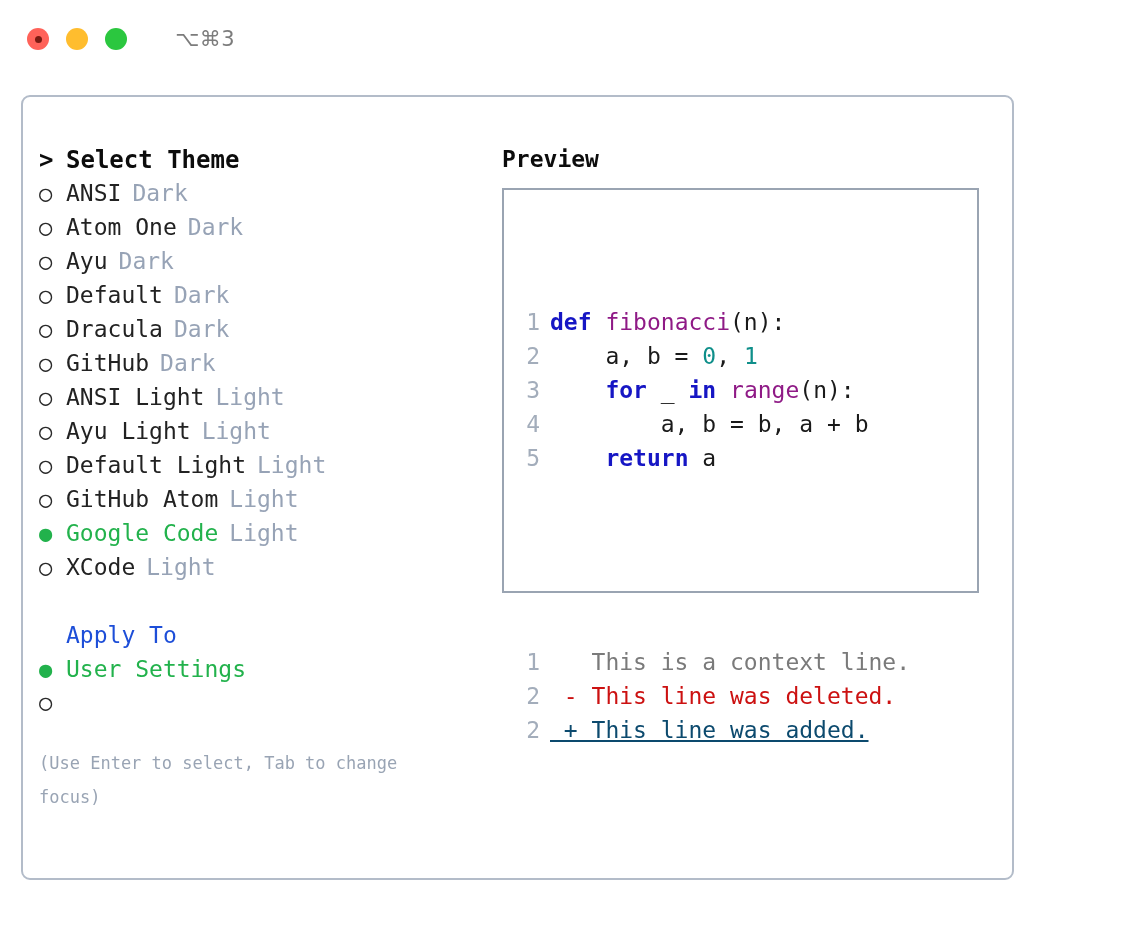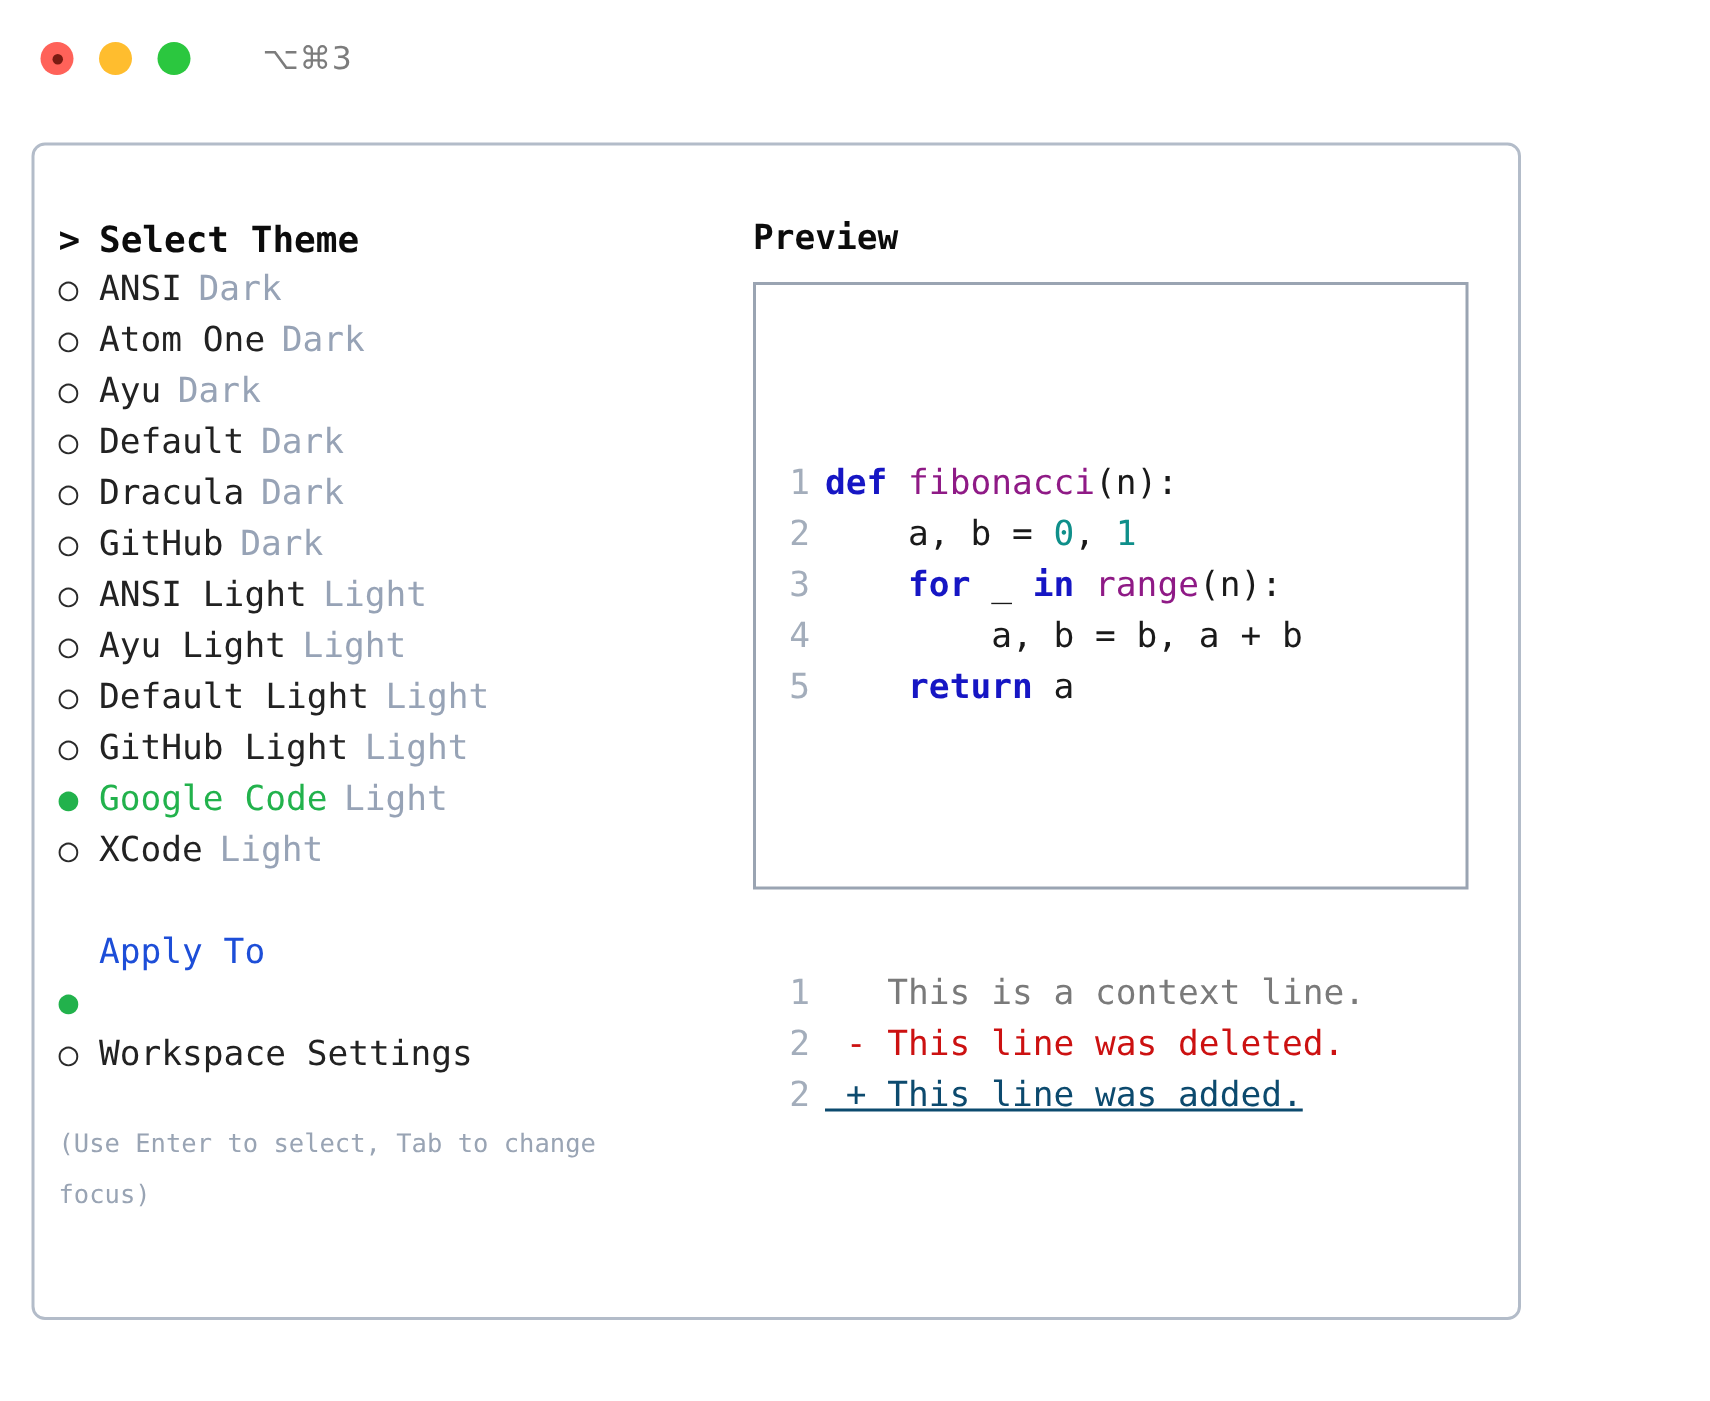--- a/index.html
+++ b/index.html
@@ -214,35 +214,35 @@
         <div id="theme-items">
             <div class="row"><span class="marker dot-off">○</span><span class="label">ANSI</span><span class="tag">Dark</span></div>
             <div class="row"><span class="marker dot-off">○</span><span class="label">Atom One</span><span class="tag">Dark</span></div>
             <div class="row"><span class="marker dot-off">○</span><span class="label">Ayu</span><span class="tag">Dark</span></div>
             <div class="row"><span class="marker dot-off">○</span><span class="label">Default</span><span class="tag">Dark</span></div>
             <div class="row"><span class="marker dot-off">○</span><span class="label">Dracula</span><span class="tag">Dark</span></div>
             <div class="row"><span class="marker dot-off">○</span><span class="label">GitHub</span><span class="tag">Dark</span></div>
             <div class="row"><span class="marker dot-off">○</span><span class="label">ANSI Light</span><span class="tag">Light</span></div>
             <div class="row"><span class="marker dot-off">○</span><span class="label">Ayu Light</span><span class="tag">Light</span></div>
             <div class="row"><span class="marker dot-off">○</span><span class="label">Default Light</span><span class="tag">Light</span></div>
-            <div class="row"><span class="marker dot-off">○</span><span class="label">GitHub Light</span><span class="tag">Light</span></div>
+            <div class="row"><span class="marker dot-off">○</span><span class="label">GitHub Atom</span><span class="tag">Light</span></div>
             <div class="row"><span class="marker dot-on">●</span><span class="label selected">Google Code</span><span class="tag">Light</span></div>
             <div class="row"><span class="marker dot-off">○</span><span class="label">XCode</span><span class="tag">Light</span></div>
           </div>
 
         <div class="spacer-row"></div>
 
         <div class="row">
           <span class="marker"> </span>
           <span class="section-head">Apply To</span>
         </div>
 
         <div id="apply-items">
-            <div class="row"><span class="marker dot-on">●</span></div>
-            <div class="row"><span class="marker dot-off">○</span><span class="label">Workspace Settings</span></div>
+            <div class="row"><span class="marker dot-on">●</span><span class="label selected">User Settings</span></div>
+            <div class="row"><span class="marker dot-off">○</span></div>
           </div>
 
         <div class="hint">(Use Enter to select, Tab to change focus)</div>
       </div>
 
       <div class="right">
         <div class="preview-title">Preview</div>
 
         <div class="preview-box">
           <div class="code">

